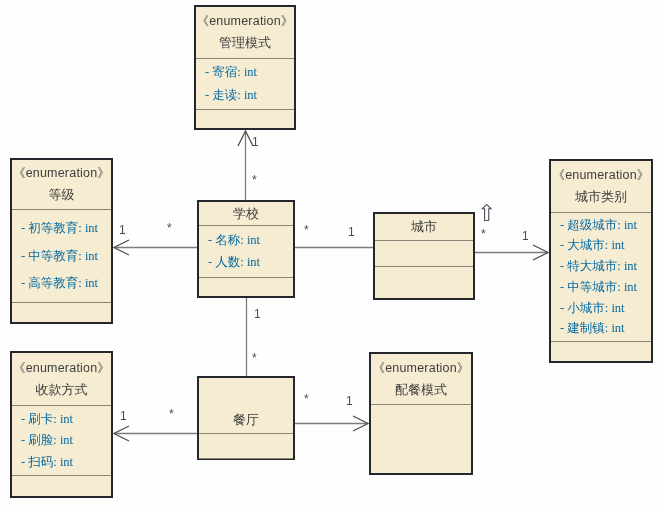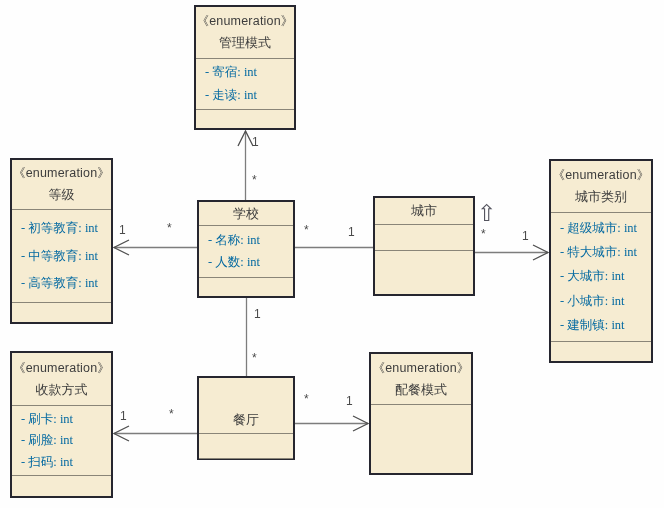--- a/index.html
+++ b/index.html
@@ -92,37 +92,38 @@
     <div class="hdr" style="height:23px;justify-content:center;">
       <div class="cname">学校</div>
     </div>
     <div class="attrs" style="height:52px;">
       <div class="attr">- 名称: int</div>
       <div class="attr">- 人数: int</div>
     </div>
     <div class="empty-comp"></div>
   </div>
 
-  <div class="uml-box" style="left:373px; top:196px; width:102px; height:100px;">
+  <div class="uml-box" style="left:373px; top:212px; width:102px; height:88px;">
     <div class="hdr" style="height:26px;">
       <div class="cname">城市</div>
     </div>
     <div class="empty-comp" style="flex:none; height:26px;"></div>
     <div class="empty-comp"></div>
   </div>
 
   <div class="uml-box" style="left:549px; top:159px; width:104px; height:204px;">
     <div class="hdr" style="height:51px;">
       <div class="stereo">《enumeration》</div>
       <div class="cname">城市类别</div>
     </div>
     <div class="attrs" style="height:129px;">
       <div class="attr">- 超级城市: int</div>
+      <div class="attr">- 大城市: int</div>
       <div class="attr">- 特大城市: int</div>
-      <div class="attr">- 大城市: int</div>
+      <div class="attr">- 中等城市: int</div>
       <div class="attr">- 小城市: int</div>
       <div class="attr">- 建制镇: int</div>
     </div>
     <div class="empty-comp"></div>
   </div>
 
   <div class="uml-box" style="left:10px; top:351px; width:103px; height:147px;">
     <div class="hdr" style="height:52px;">
       <div class="stereo">《enumeration》</div>
       <div class="cname">收款方式</div>

